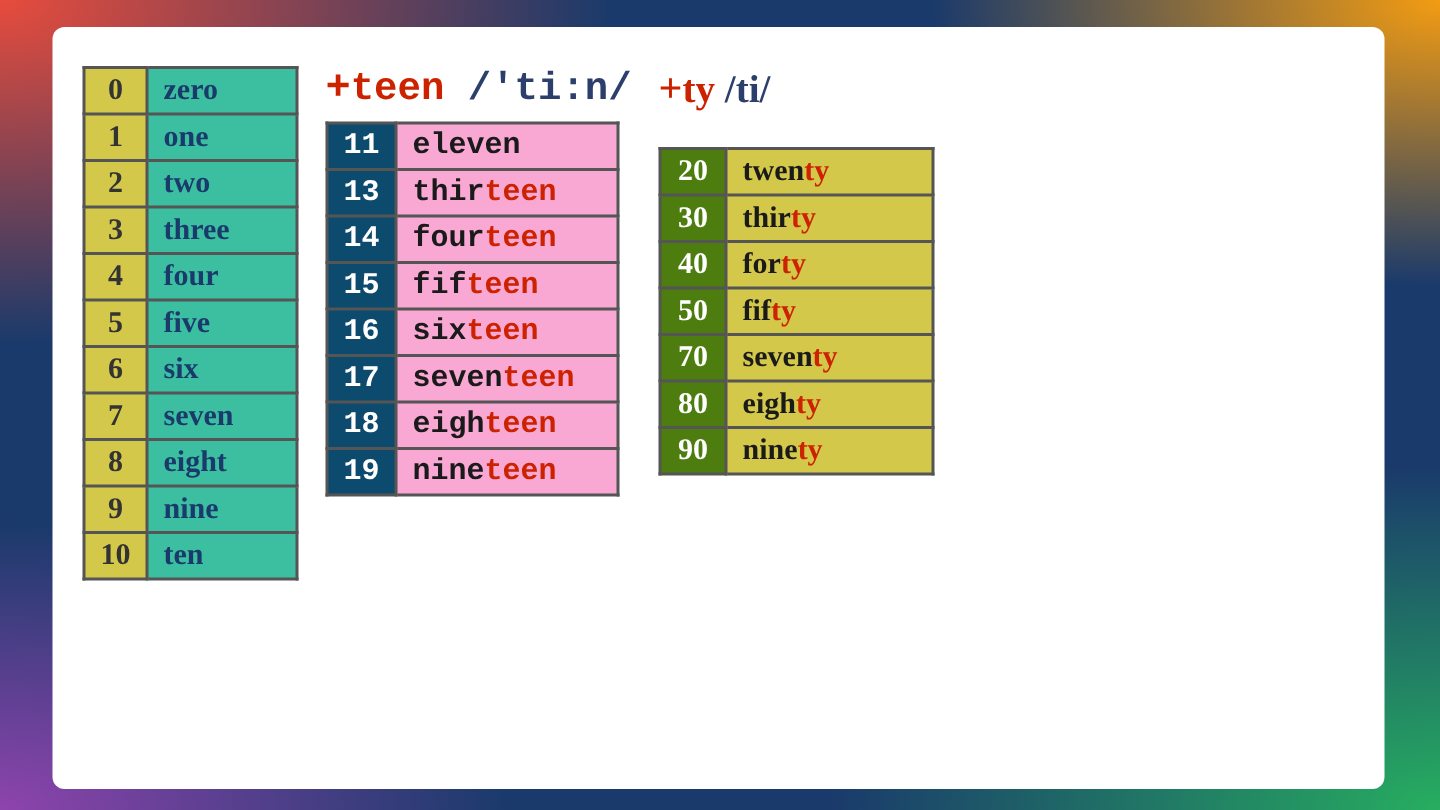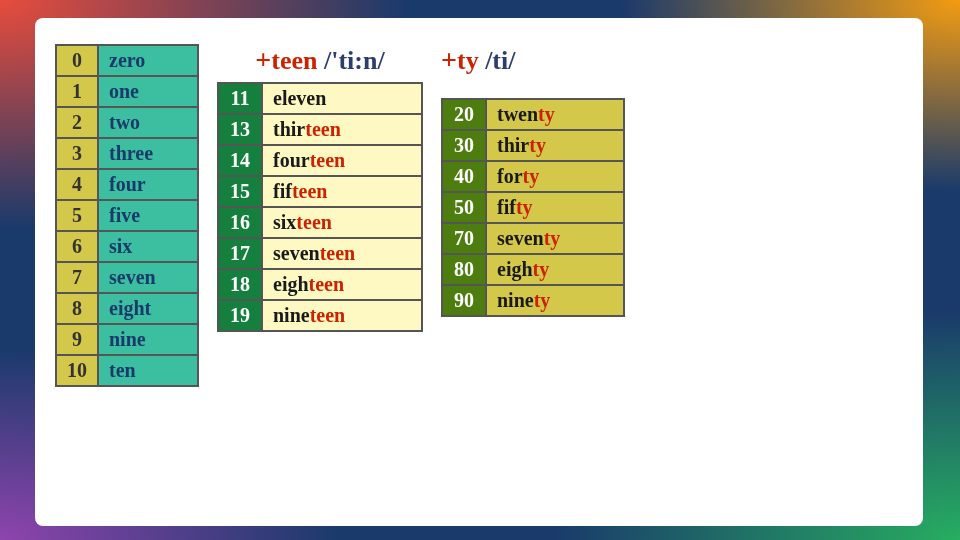--- a/index.html
+++ b/index.html
@@ -70,20 +70,21 @@
     }
     .td-word {
       background: #3bbfa0;
       color: #1a3a6b;
       width: 100px;
     }
 
     
     .middle-section {
       flex-shrink: 0;
+      font-family: Liberation Mono, monospace;
     }
     .section-header-teen {
       font-size: 26px;
       font-weight: bold;
       color: #2c3e6b;
       text-align: center;
       margin-bottom: 6px;
     }
     .section-header-teen .plus { color: #cc2200; font-size: 28px; }
     .section-header-teen .teen { color: #cc2200; }
@@ -92,29 +93,29 @@
     .table-teen {
       border-collapse: collapse;
     }
     .table-teen td {
       border: 2px solid #555;
       padding: 3px 10px;
       font-size: 20px;
       font-weight: bold;
     }
     .td-teen-num {
-      background: #15803d;
+      background: #0c4a6e;
       color: white;
       width: 44px;
       text-align: center;
     }
     .td-teen-word {
-      background: #fef9c3;
+      background: #f9a8d4;
       color: #1a1a1a;
-      width: 160px;
+      width: 148px;
     }
     .td-teen-word .highlight { color: #cc2200; }
 
     
     .right-section {
       flex-shrink: 0;
     }
     .section-header-ty {
       font-size: 26px;
       font-weight: bold;

